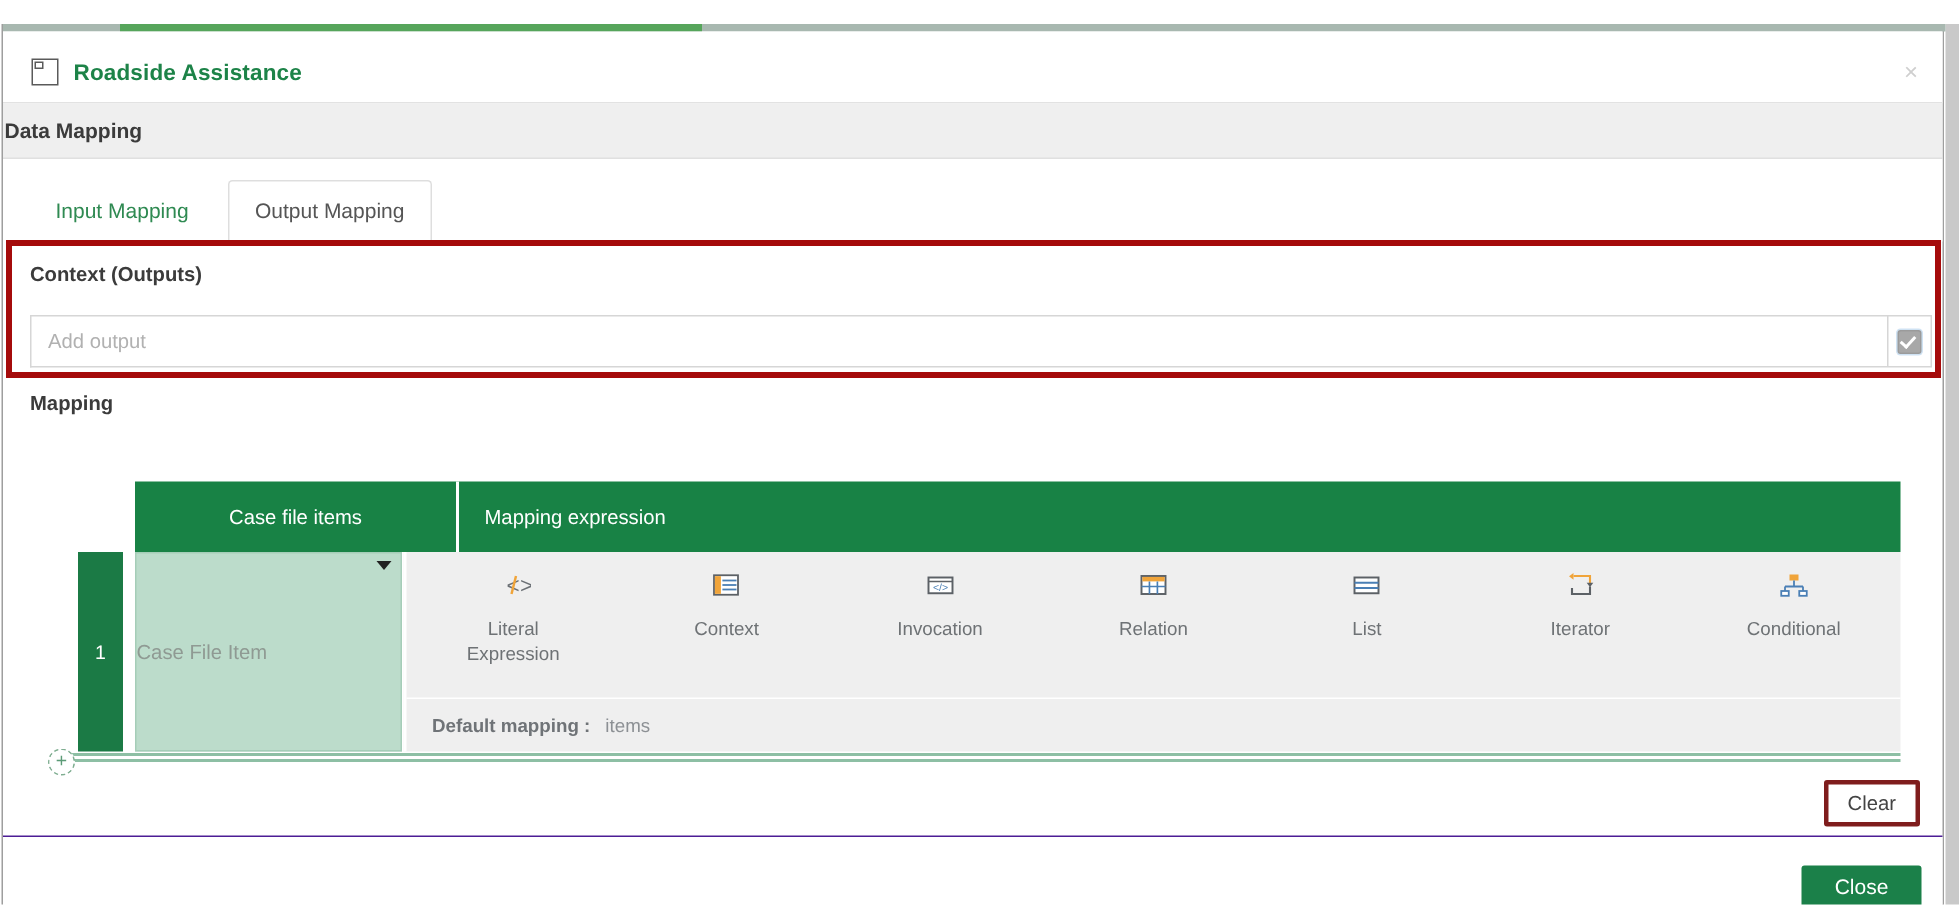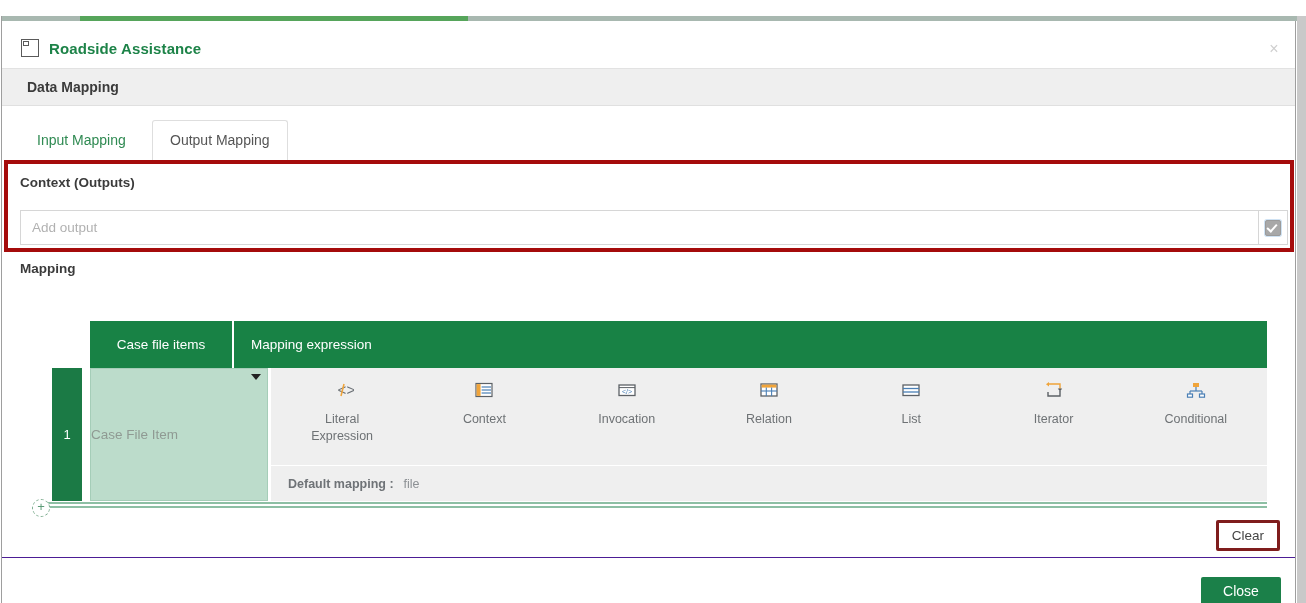--- a/index.html
+++ b/index.html
@@ -111,21 +111,21 @@
     left: 0;
     top: 53px;
     width: 1293px;
     height: 37px;
     background: #efefef;
     border-bottom: 1px solid #e0e0e0;
     box-sizing: border-box;
   }
   .subheader-title {
     position: absolute;
-    left: 25px;
+    left: 1px;
     top: 10px;
     font-size: 14px;
     font-weight: bold;
     color: #3b3b3b;
   }
 
   
   .tabstrip {
     position: absolute;
     left: 0px;
@@ -264,21 +264,21 @@
   .th {
     background: #188245;
     color: #ffffff;
     font-size: 13.5px;
     height: 47px;
     display: flex;
     align-items: center;
     box-sizing: border-box;
   }
   .th-casefile {
-    width: 142px;
+    width: 214px;
     justify-content: center;
   }
   .th-expr {
     flex: 1 1 auto;
     justify-content: flex-start;
     padding-left: 17px;
     border-left: 2px solid #ffffff;
   }
 
   
@@ -601,21 +601,21 @@
               </svg>
             </span>
             <span class="olabel">Conditional</span>
           </div>
 
 
         </div>
 
         <div class="default-row">
           <span class="default-label">Default mapping :</span>
-          <span class="default-value">file</span>
+          <span class="default-value">items</span>
         </div>
       </div>
 
       <div class="rule-lines"></div>
       <div class="add-row">+</div>
 
     </div>
 
     <button class="clear-btn">Clear</button>
 

